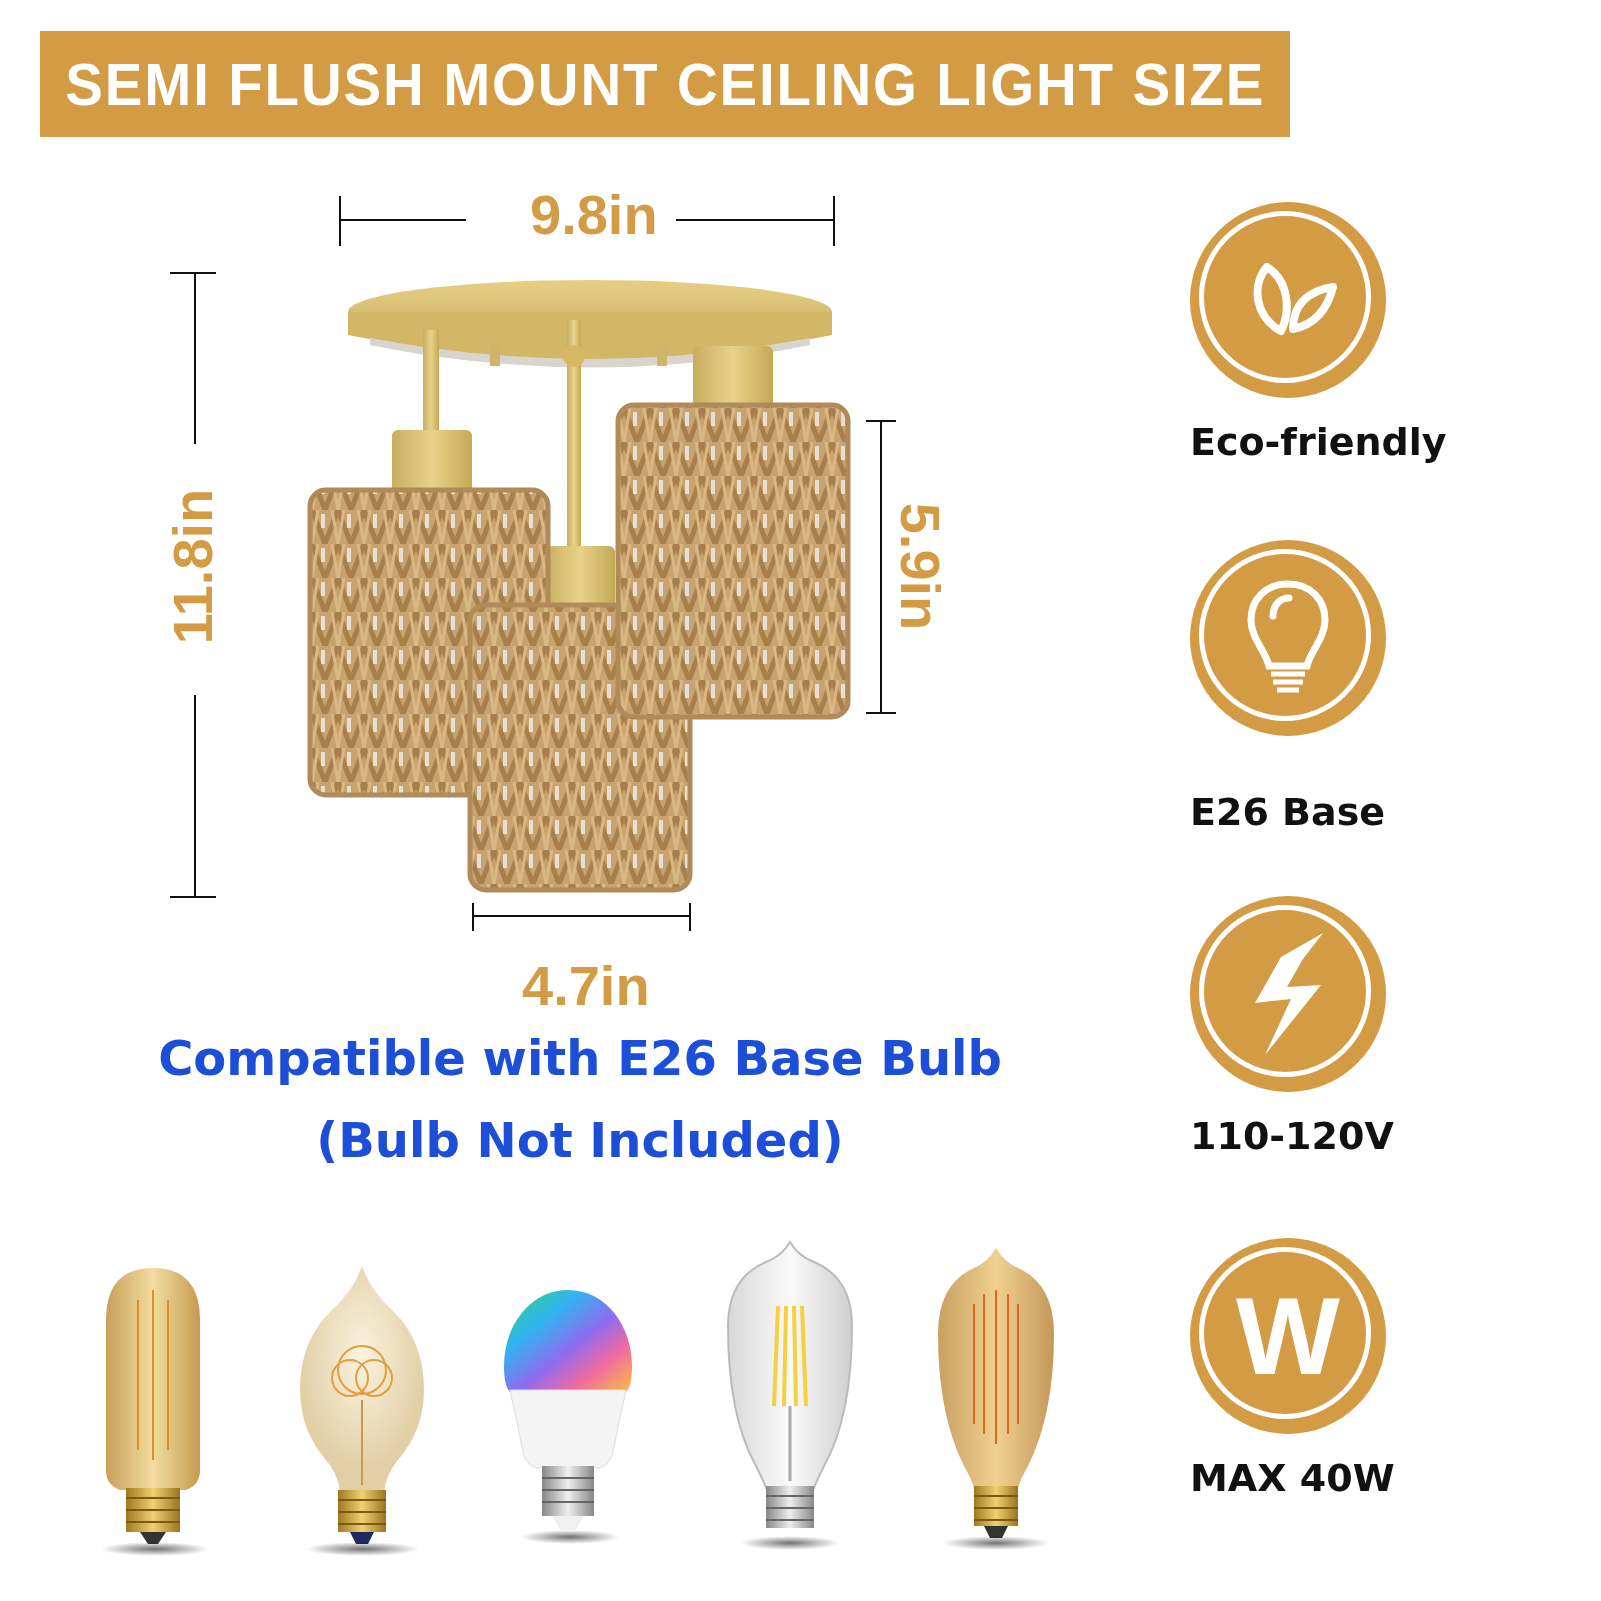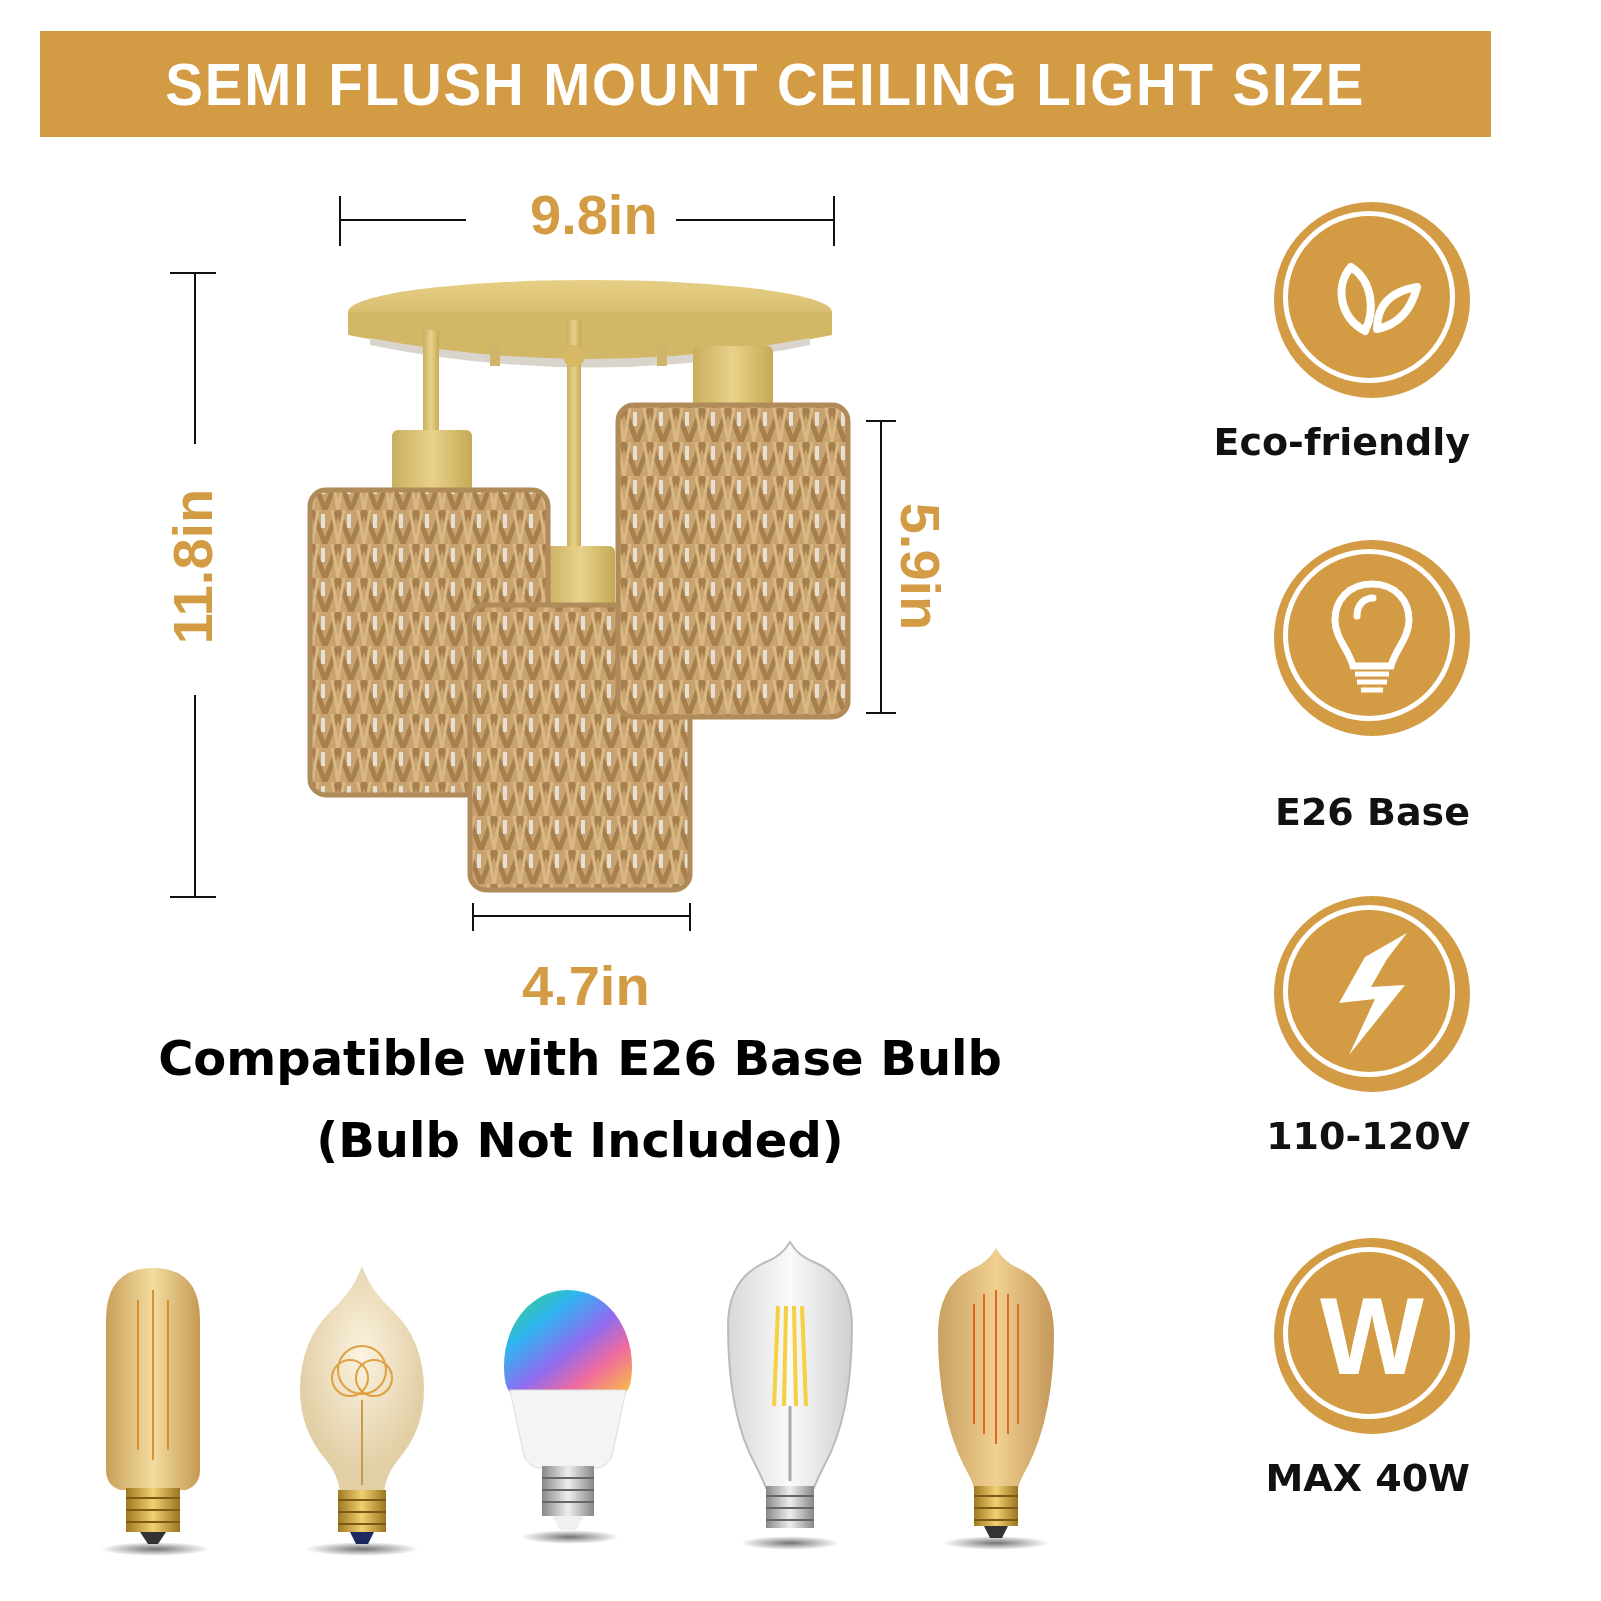--- a/index.html
+++ b/index.html
@@ -1,33 +1,33 @@
 <!DOCTYPE html>
 <html><head>
 <meta charset="utf-8">
 <style>
   html, body { margin:0; padding:0; background:#ffffff; }
   body { width:1601px; height:1601px; position:relative; overflow:hidden;
          font-family:"DejaVu Sans","Liberation Sans",sans-serif; }
   .abs { position:absolute; }
-  .header-band { left:40px; top:31px; width:1451px; height:106px; background:#d39c44;
+  .header-band { left:40px; top:31px; width:1250px; height:106px; background:#d39c44;
                  display:flex; align-items:center; justify-content:center; }
   .header-title { color:#ffffff; font-family:"Liberation Sans",sans-serif; font-weight:700;
                   font-size:60px; letter-spacing:2px; transform:scaleX(0.94); white-space:nowrap; }
   .dim-label { color:#d39c44; font-family:"Liberation Sans",sans-serif; font-weight:700; font-size:56px; white-space:nowrap; }
   .line { background:#111; }
   .rot { transform-origin:center center; }
   .icon-col { left:1190px; width:280px; }
-  .feature { position:absolute; left:0; width:280px; display:flex; flex-direction:column; align-items:flex-end; }
+  .feature { position:absolute; left:0; width:280px; display:flex; flex-direction:column; align-items:flex-start; }
   .circle { width:196px; height:196px; border-radius:50%; background:#d39c44; position:relative;
             display:flex; align-items:center; justify-content:center; }
   .circle .ring { position:absolute; left:14px; top:14px; width:162px; height:162px; border-radius:50%;
                   border:5px solid #ffffff; box-sizing:content-box; margin:-5px 0 0 -5px; }
   .feature-label { margin-top:22px; font-family:"DejaVu Sans",sans-serif; font-weight:700; font-size:38px; color:#111; white-space:nowrap; }
-  .compat { left:120px; width:920px; text-align:center; font-family:"DejaVu Sans",sans-serif; font-size:48px; color:#000000; font-weight:600; }
+  .compat { left:120px; width:920px; text-align:center; font-family:"DejaVu Sans",sans-serif; font-size:48px; color:#1d4ed8; font-weight:600; }
   .bulb { position:absolute; }
   .shadow { position:absolute; height:14px; border-radius:50%; background:radial-gradient(ellipse at center, rgba(0,0,0,0.55) 0%, rgba(0,0,0,0) 70%); }
 </style>
 </head>
 <body>
 
 <div class="abs header-band">
   <span class="header-title">SEMI FLUSH MOUNT CEILING LIGHT SIZE</span>
 </div>
 

